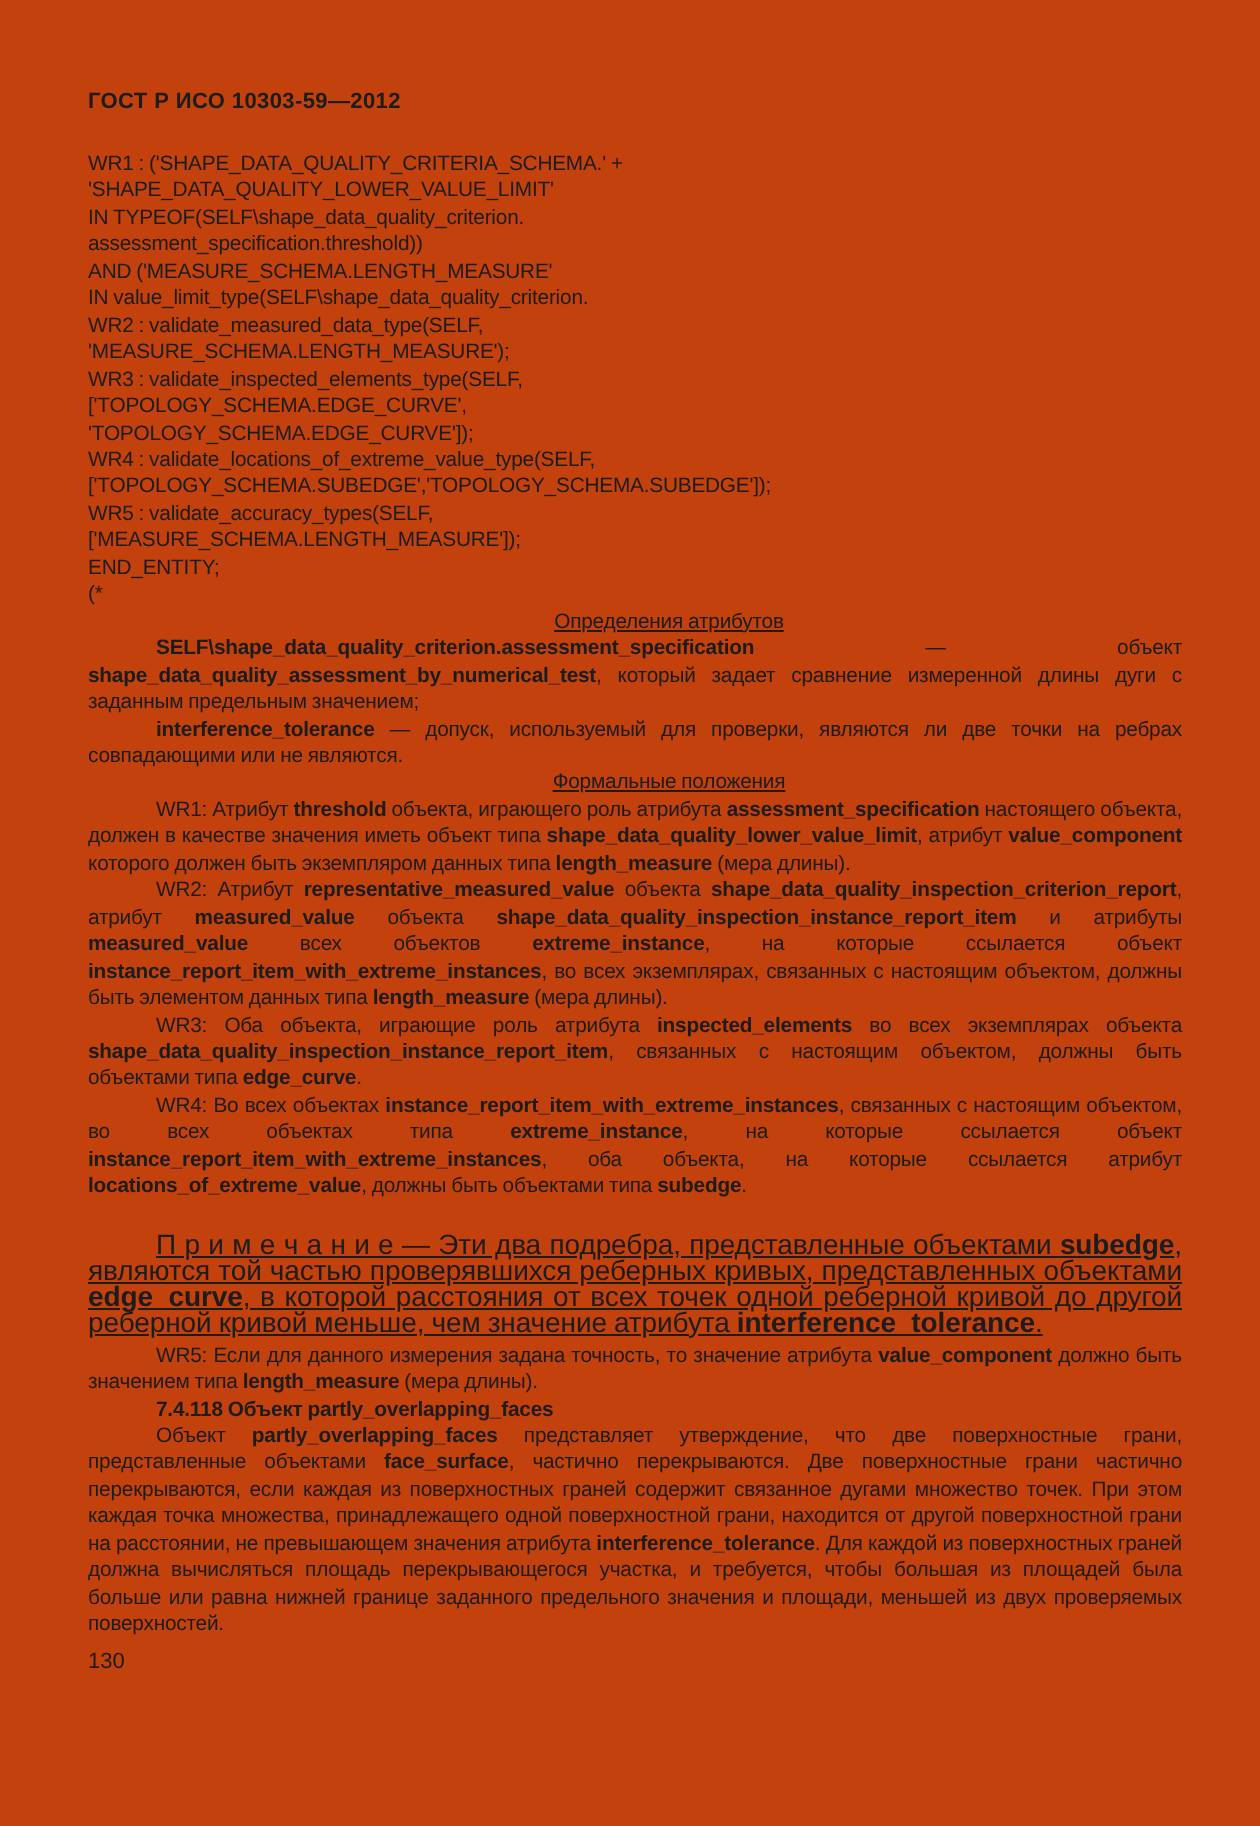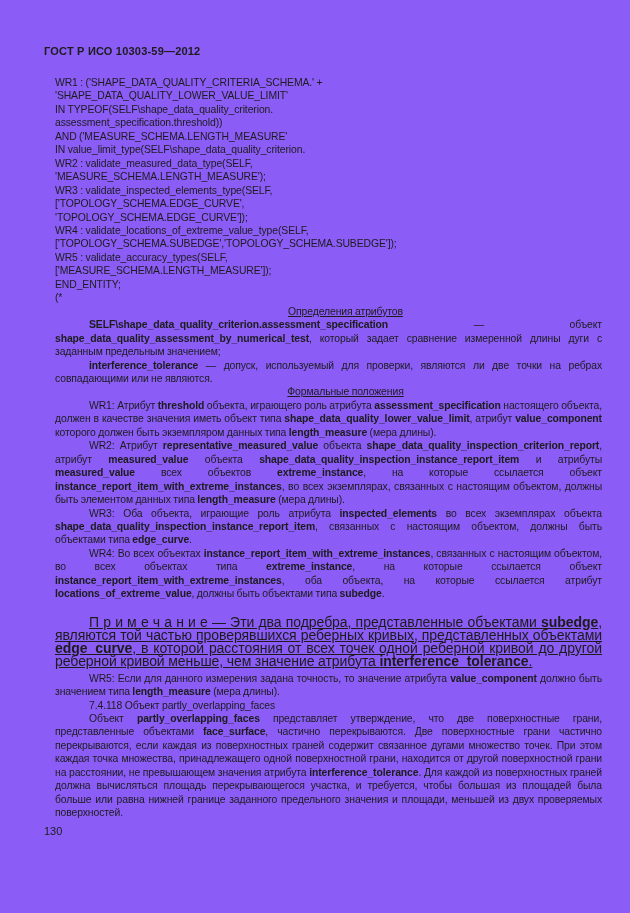--- a/index.html
+++ b/index.html
@@ -1,38 +1,38 @@
 <!DOCTYPE html>
 <html lang="ru"><head>
 <meta charset="utf-8">
 <style>
   html,body{margin:0;padding:0;background:#888;}
   .page{
     position:relative;
     width:630px;height:913px;
     margin:0 auto;
-    background:#8b5cf6;
+    background:#c2410c;
     font-family:"Liberation Sans", sans-serif;
     color:#1c1c1c;
     overflow:hidden;
   }
   .header{
     position:absolute;left:44px;top:45px;
     font-size:11px;font-weight:700;letter-spacing:.2px;
   }
   .content{
-    position:absolute;left:55px;top:76px;width:547px;
+    position:absolute;left:44px;top:76px;width:547px;
     font-size:10.4px;line-height:13.45px;letter-spacing:-.1px;word-spacing:-.3px;
   }
   .code{ text-align:left; }
   .code div{ min-height:13.45px; white-space:nowrap; }
   p.para{ margin:0; text-indent:34px; text-align:justify; }
   p.head-underline{ text-align:center; }
   p.head-underline span{ text-decoration:underline; }
-  p.heading{ font-weight:400; text-align:left; }
+  p.heading{ font-weight:700; text-align:left; }
   p.note{ font-size:14px; line-height:13px; margin-top:15px; margin-bottom:4px; letter-spacing:-.05px;text-decoration:underline; }
   .b{ font-weight:700; }
   .footer{
     position:absolute;left:44px;top:825px;
     font-size:11px;
   }
 </style>
 </head>
 <body>
 

